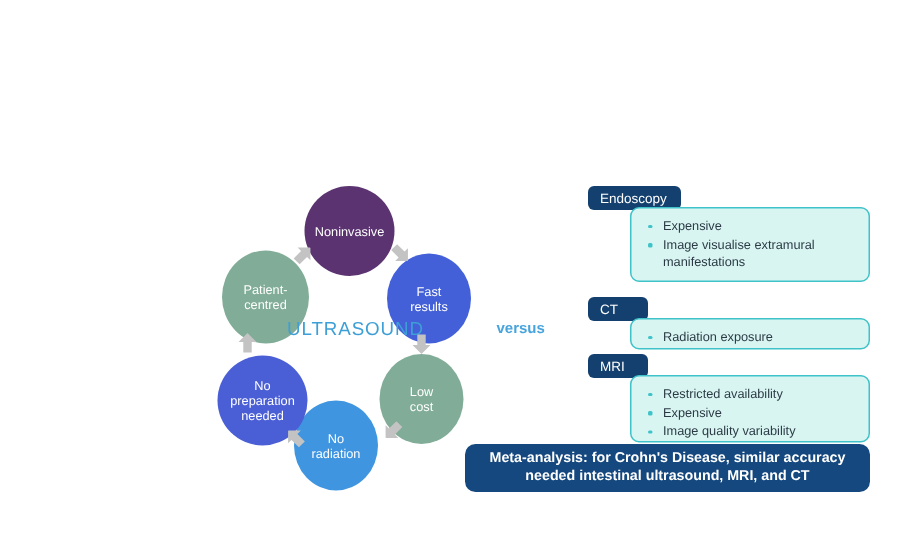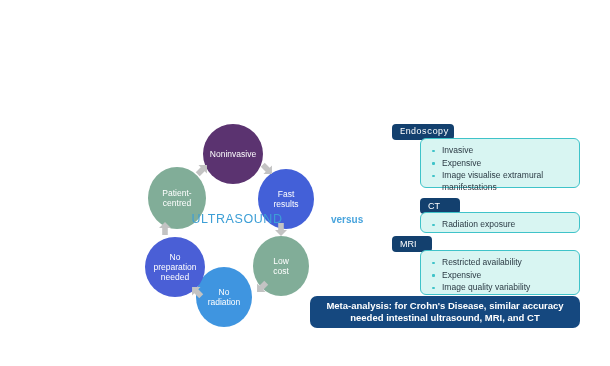--- a/index.html
+++ b/index.html
@@ -66,23 +66,23 @@
   .panel li{
     position:relative;padding-left:11px;
     color:#2b3a44;font-size:8.5px;line-height:11.5px;
     margin:0 0 1px 0;
   }
   .panel li:before{
     content:"";position:absolute;left:1px;top:4.5px;
     width:2.5px;height:2.5px;background:#3fc3c9;border-radius:1px;
   }
 
-  #tab-endoscopy{left:392px;top:124px;width:62px;font-family:Liberation Mono, monospace;}
+  #tab-endoscopy{left:392px;top:124px;width:62px;}
   #panel-endoscopy{left:420px;top:138px;width:160px;height:50px;}
-  #tab-ct{left:392px;top:198px;width:40px;margin-left:28px;}
+  #tab-ct{left:392px;top:198px;width:40px;}
   #panel-ct{left:420px;top:212px;width:160px;height:21px;}
   #tab-mri{left:392px;top:236px;width:40px;}
   #panel-mri{left:420px;top:250px;width:160px;height:45px;}
 
   
   #banner{
     position:absolute;left:310px;top:296px;width:270px;height:32px;
     background:#15487f;border-radius:7px;
     color:#ffffff;font-size:9.5px;line-height:12px;
     display:flex;align-items:center;justify-content:center;
@@ -171,21 +171,20 @@
     </div>
   </div>
 
   <div id="versus">versus</div>
 
   <div class="tab" id="tab-endoscopy">
     <span>Endoscopy</span>
   </div>
   <div class="panel" id="panel-endoscopy">
     <ul>
-      <li>Invasive</li>
       <li>Expensive</li>
       <li>Image visualise extramural manifestations</li>
     </ul>
   </div>
 
   <div class="tab" id="tab-ct">
     <span>CT</span>
   </div>
   <div class="panel" id="panel-ct">
     <ul>

